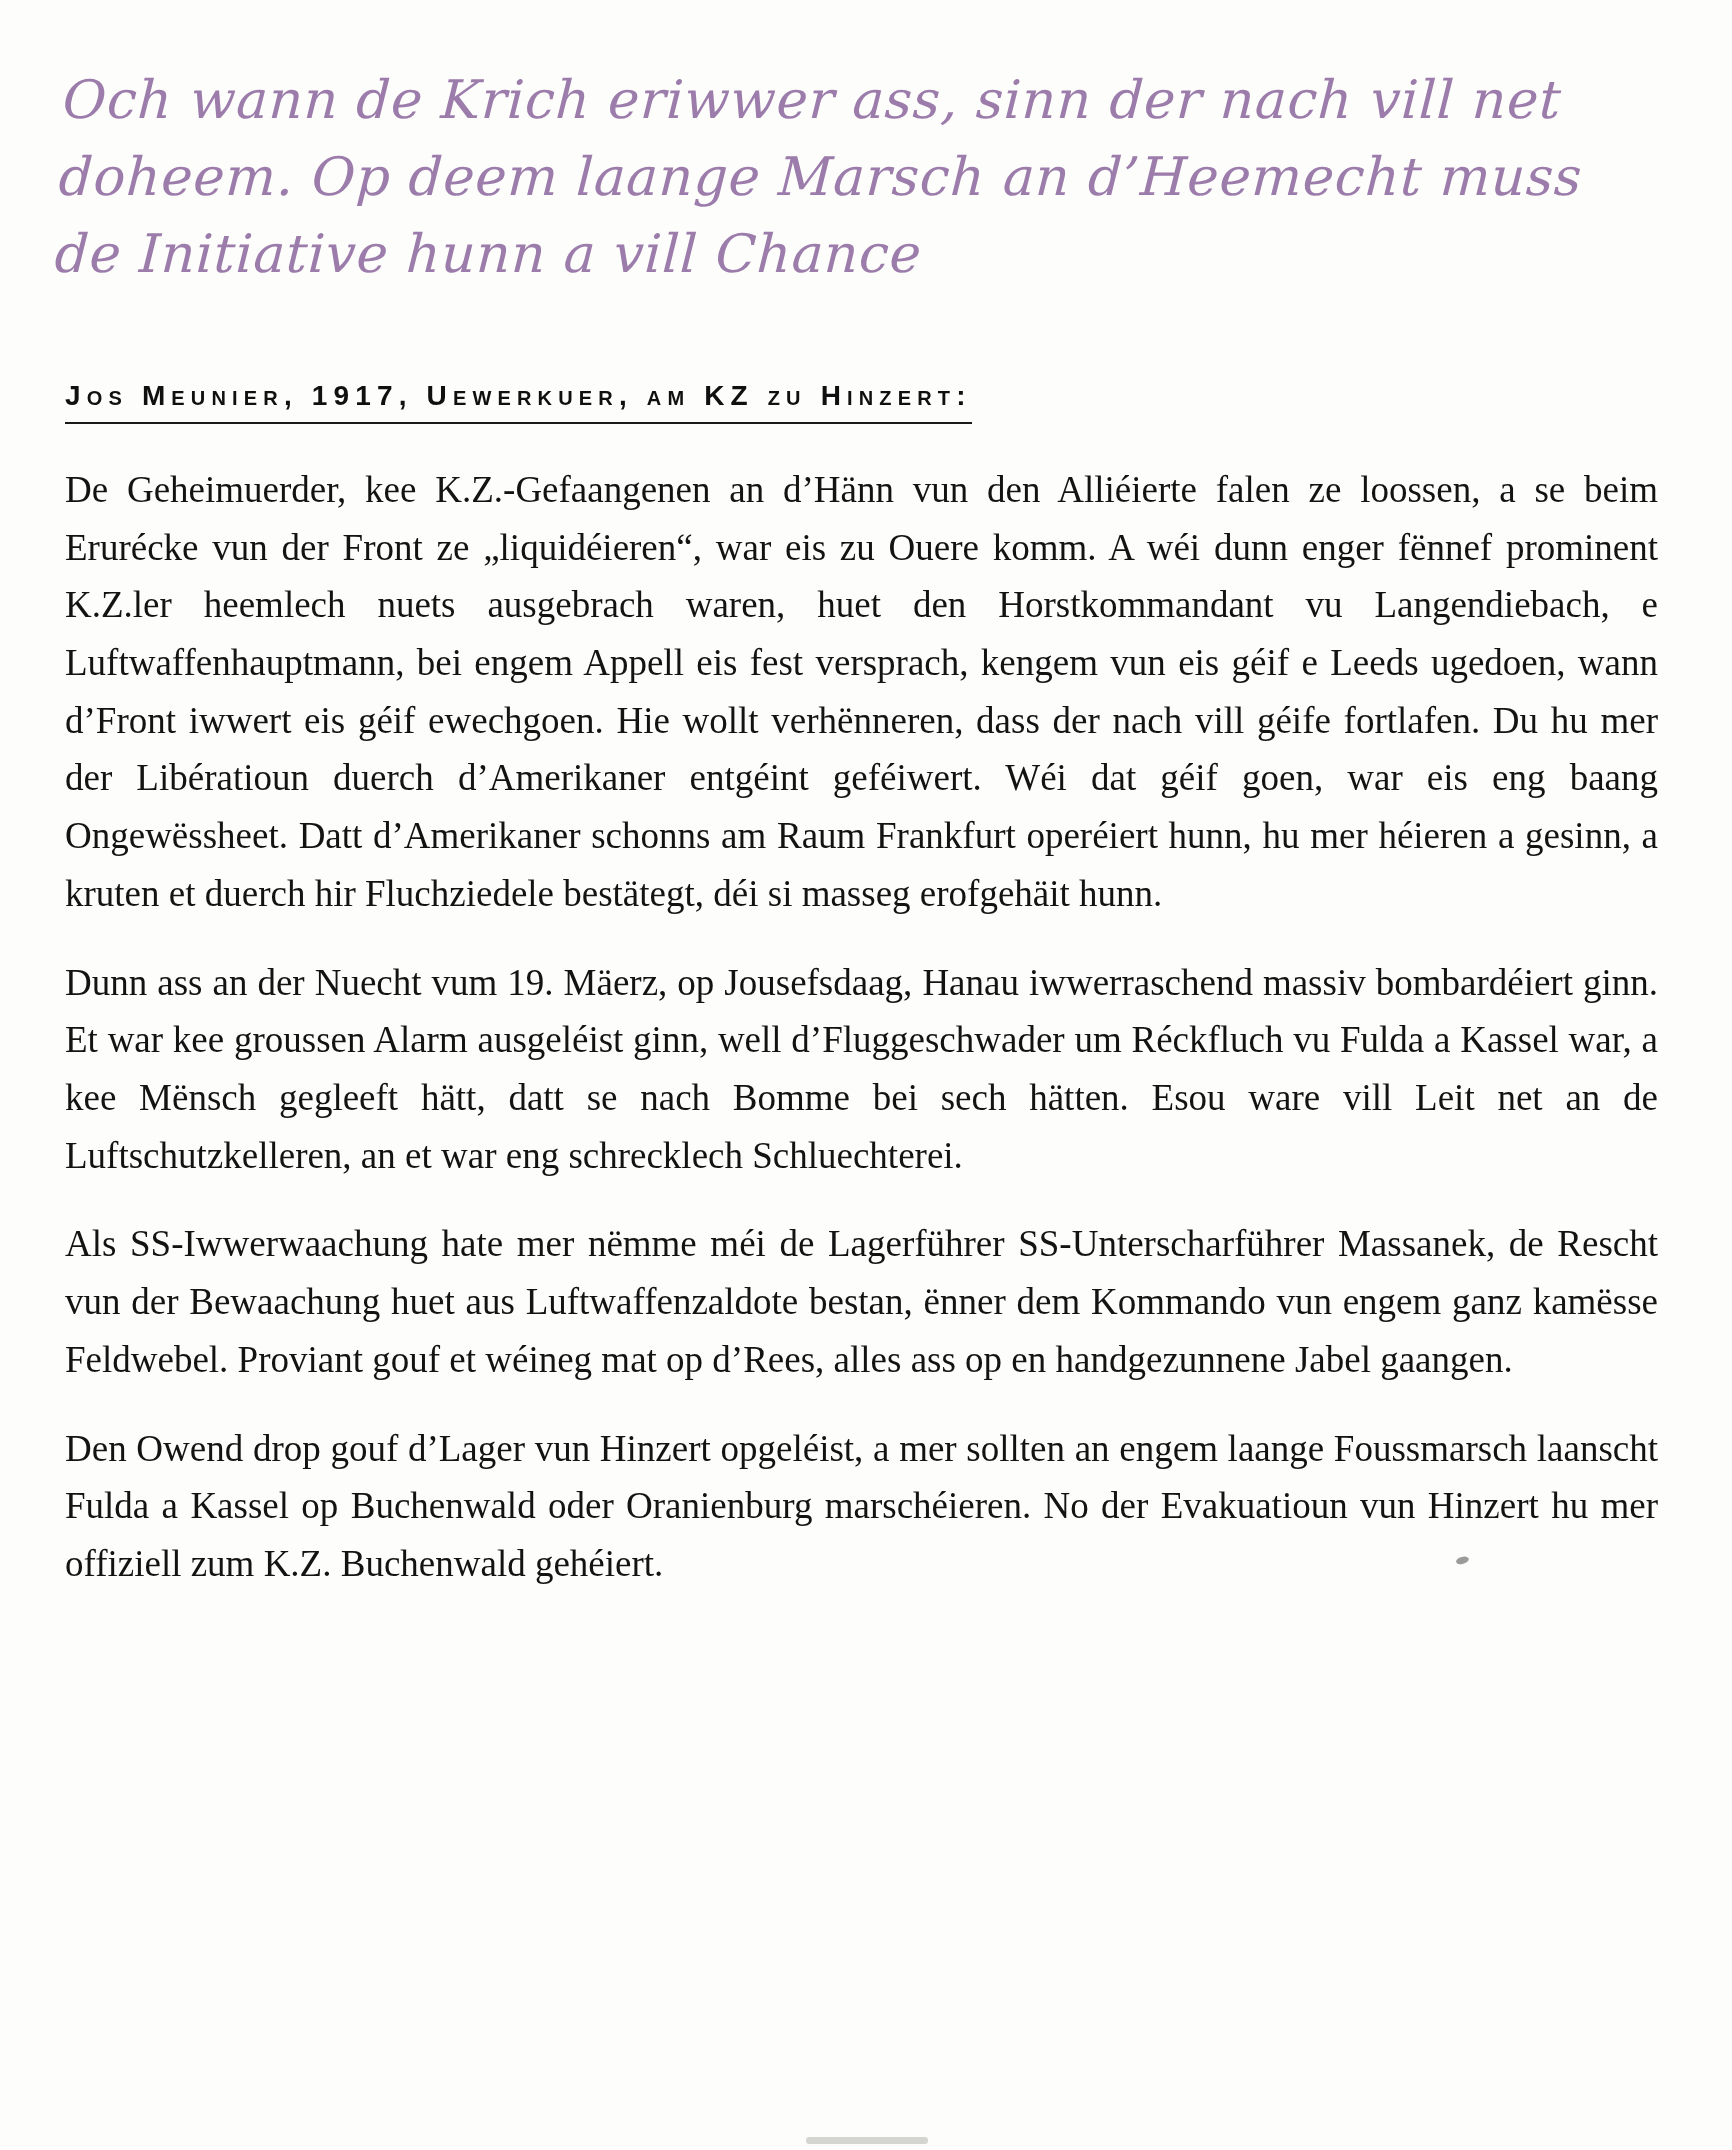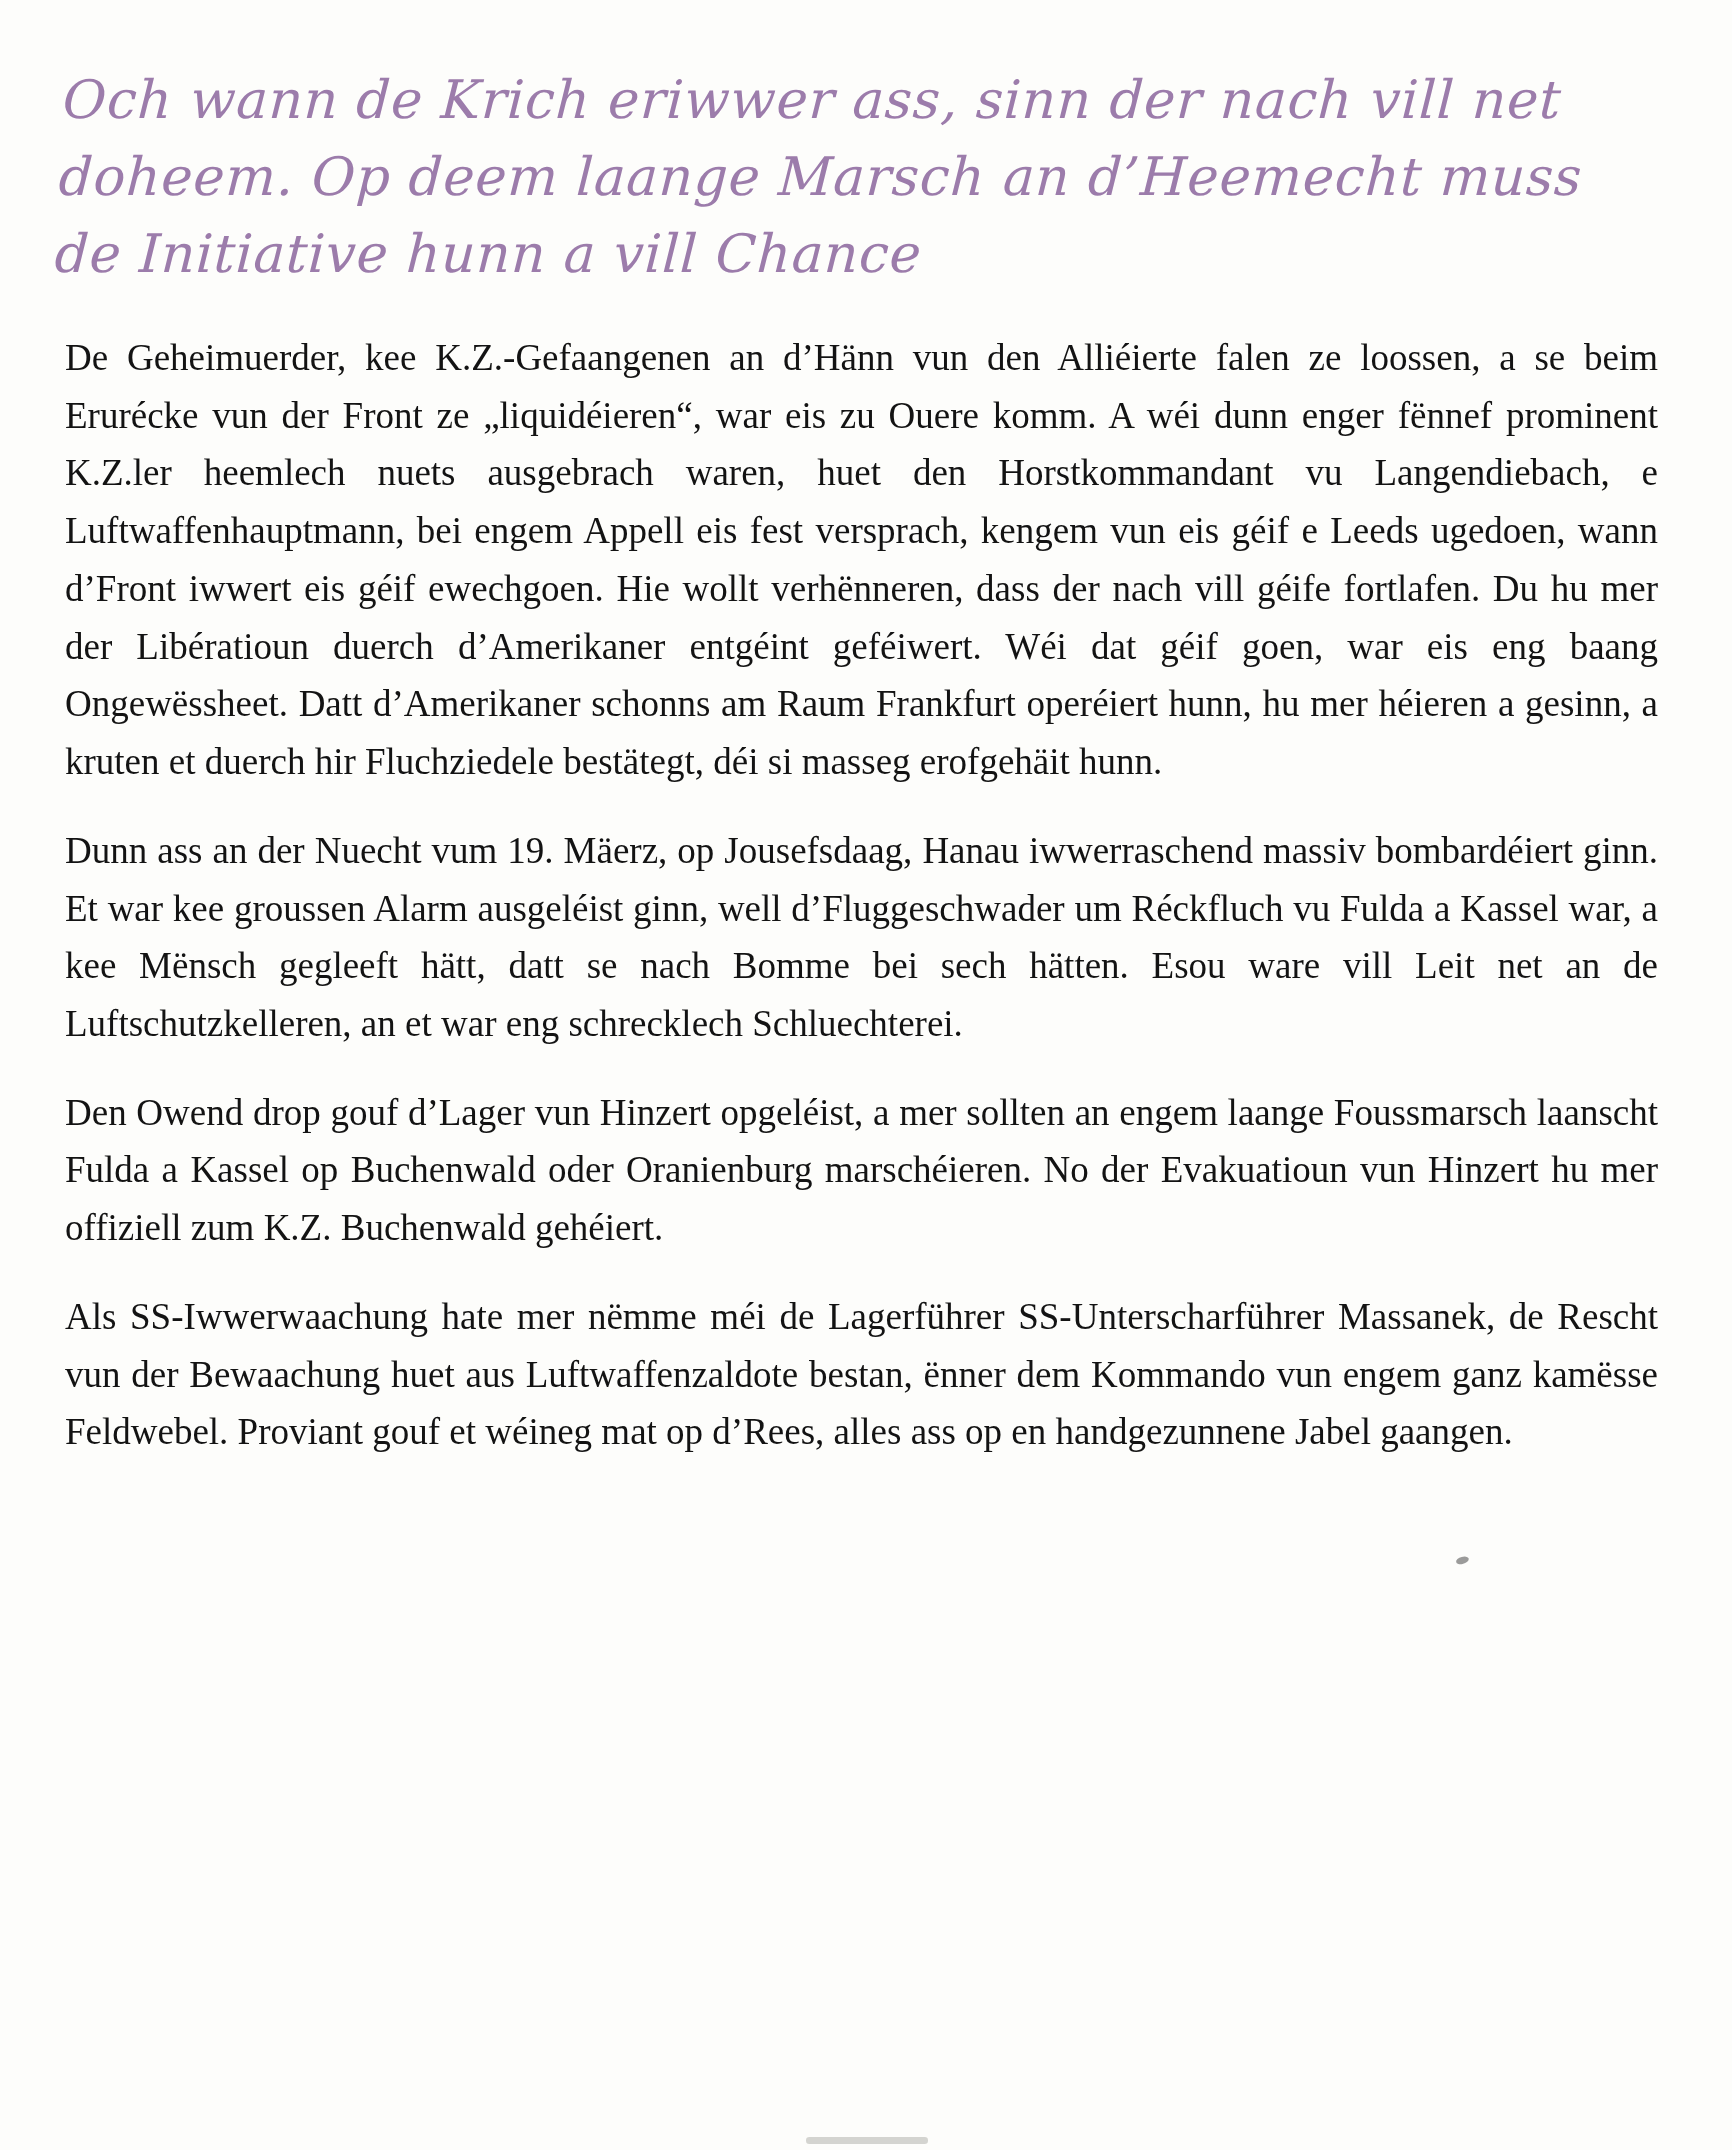--- a/index.html
+++ b/index.html
@@ -99,25 +99,28 @@
 <body>
 
 <div class="page">
 
   <div class="epigraph">
     <div class="quote-line">Och wann de Krich eriwwer ass, sinn der nach vill net</div>
     <div class="quote-line">doheem. Op deem laange Marsch an d’Heemecht muss</div>
     <div class="quote-line">de Initiative hunn a vill Chance</div>
   </div>
 
+  <div class="heading-wrap">
+    <h2 class="heading">Jos Meunier, 1917, Uewerkuer, am KZ zu Hinzert:</h2>
+  </div>
 
   <div class="body-text">
     <p>De Geheimuerder, kee K.Z.-Gefaangenen an d’Hänn vun den Alliéierte falen ze loossen, a se beim Erurécke vun der Front ze „liquidéieren“, war eis zu Ouere komm. A wéi dunn enger fënnef prominent K.Z.ler heemlech nuets ausgebrach waren, huet den Horstkommandant vu Langendiebach, e Luftwaffenhauptmann, bei engem Appell eis fest versprach, kengem vun eis géif e Leeds ugedoen, wann d’Front iwwert eis géif ewechgoen. Hie wollt verhënneren, dass der nach vill géife fortlafen. Du hu mer der Libératioun duerch d’Amerikaner entgéint geféiwert. Wéi dat géif goen, war eis eng baang Ongewëssheet. Datt d’Amerikaner schonns am Raum Frankfurt operéiert hunn, hu mer héieren a gesinn, a kruten et duerch hir Fluchziedele bestätegt, déi si masseg erofgehäit hunn.</p>
     <p>Dunn ass an der Nuecht vum 19. Mäerz, op Jousefsdaag, Hanau iwwerraschend massiv bombardéiert ginn. Et war kee groussen Alarm ausgeléist ginn, well d’Fluggeschwader um Réckfluch vu Fulda a Kassel war, a kee Mënsch gegleeft hätt, datt se nach Bomme bei sech hätten. Esou ware vill Leit net an de Luftschutzkelleren, an et war eng schrecklech Schluechterei.</p>
+    <p>Als SS-Iwwerwaachung hate mer nëmme méi de Lagerführer SS-Unterscharführer Massanek, de Rescht vun der Bewaachung huet aus Luftwaffenzaldote bestan, ënner dem Kommando vun engem ganz kamësse Feldwebel. Proviant gouf et wéineg mat op d’Rees, alles ass op en handgezunnene Jabel gaangen.</p>
     <p>Den Owend drop gouf d’Lager vun Hinzert opgeléist, a mer sollten an engem laange Foussmarsch laanscht Fulda a Kassel op Buchenwald oder Oranienburg marschéieren. No der Evakuatioun vun Hinzert hu mer offiziell zum K.Z. Buchenwald gehéiert.</p>
-    <p>Als SS-Iwwerwaachung hate mer nëmme méi de Lagerführer SS-Unterscharführer Massanek, de Rescht vun der Bewaachung huet aus Luftwaffenzaldote bestan, ënner dem Kommando vun engem ganz kamësse Feldwebel. Proviant gouf et wéineg mat op d’Rees, alles ass op en handgezunnene Jabel gaangen.</p>
   </div>
 
   <span class="speck speck-right"></span>
   <span class="smudge-bottom"></span>
 
 </div>
 
 
 </body></html>

